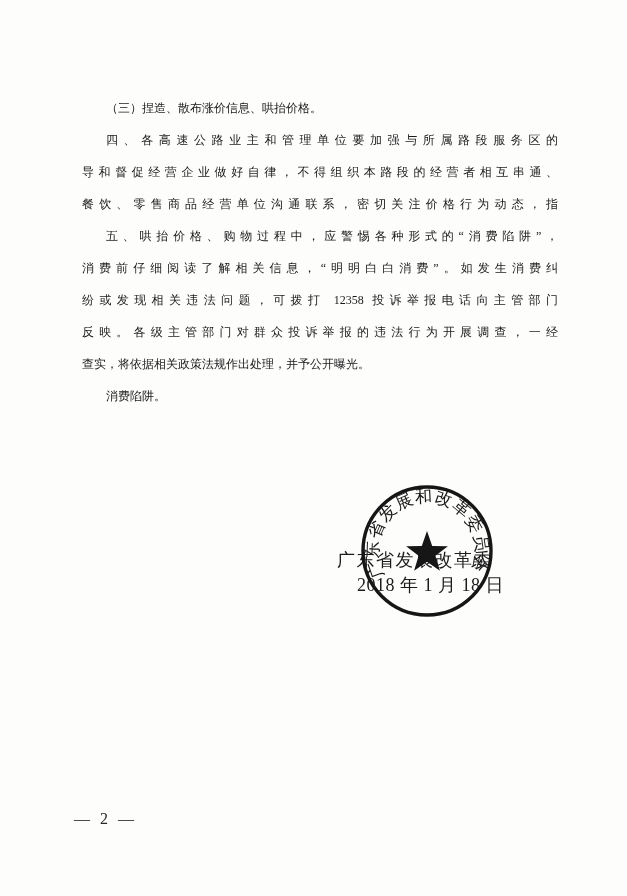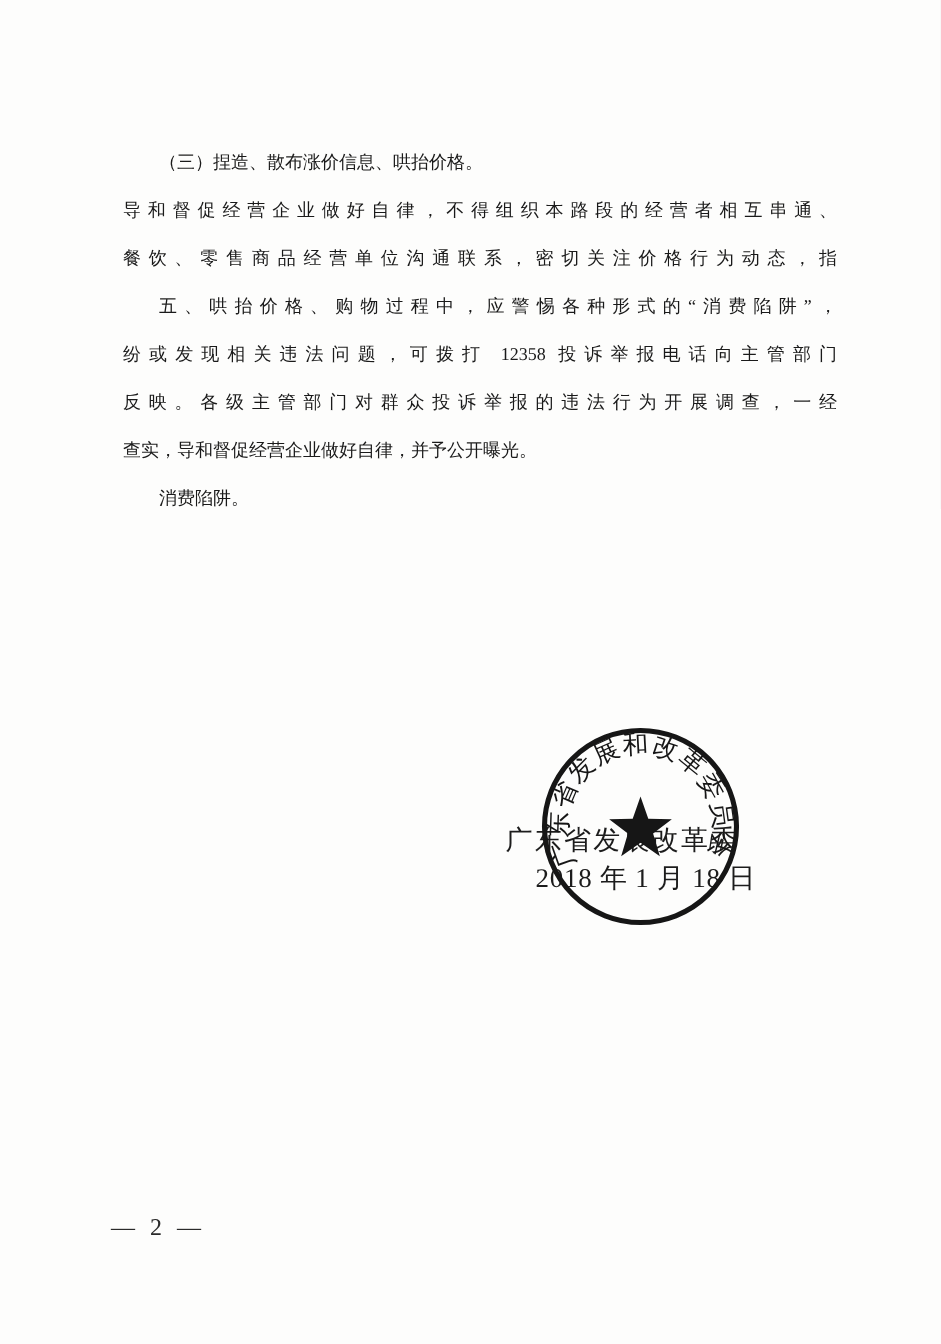--- a/index.html
+++ b/index.html
@@ -69,27 +69,29 @@
 </style>
 </head>
 <body>
 
 <div class="page">
 
   <div class="body-text">
 
     <div class="line ind end">（三）捏造、散布涨价信息、哄抬价格。</div>
 
+    <div class="line ind">四、各高速公路业主和管理单位要加强与所属路段服务区的</div>
     <div class="line">导和督促经营企业做好自律，不得组织本路段的经营者相互串通、</div>
     <div class="line">餐饮、零售商品经营单位沟通联系，密切关注价格行为动态，指</div>
 
     <div class="line ind">五、哄抬价格、购物过程中，应警惕各种形式的“消费陷阱”，</div>
+    <div class="line">消费前仔细阅读了解相关信息，“明明白白消费”。如发生消费纠</div>
     <div class="line">纷或发现相关违法问题，可拨打 12358 投诉举报电话向主管部门</div>
     <div class="line">反映。各级主管部门对群众投诉举报的违法行为开展调查，一经</div>
-    <div class="line end">查实，导和督促经营企业做好自律，并予公开曝光。</div>
+    <div class="line end">查实，将依据相关政策法规作出处理，并予公开曝光。</div>
 
     <div class="line ind end">消费陷阱。</div>
   </div>
 
   <div class="sig-authority">广东省发展改革委</div>
   <div class="sig-date">2018 年 1 月 18 日</div>
 
   <svg class="seal" viewBox="0 0 142 142">
     <circle cx="71" cy="71" r="64" fill="none" stroke="#161616" stroke-width="3.4"></circle>
     <defs>

